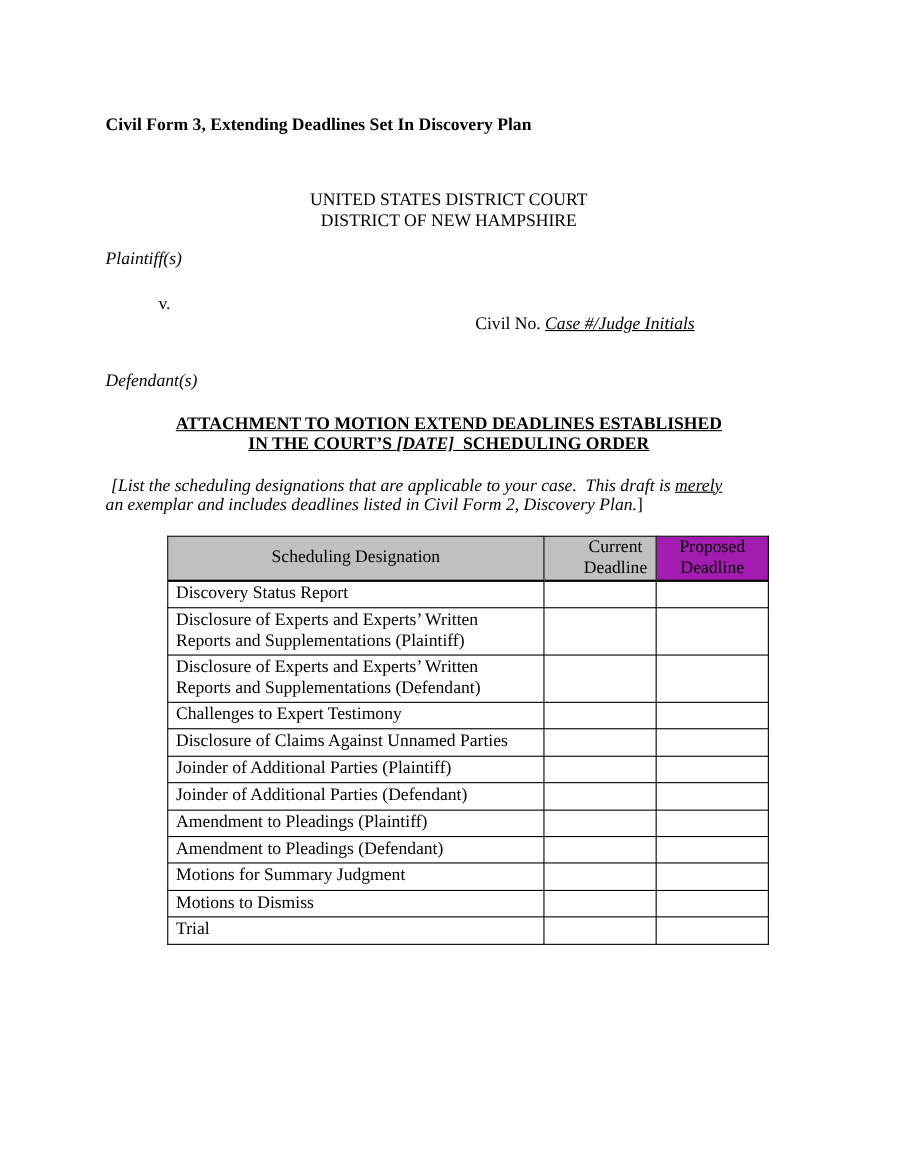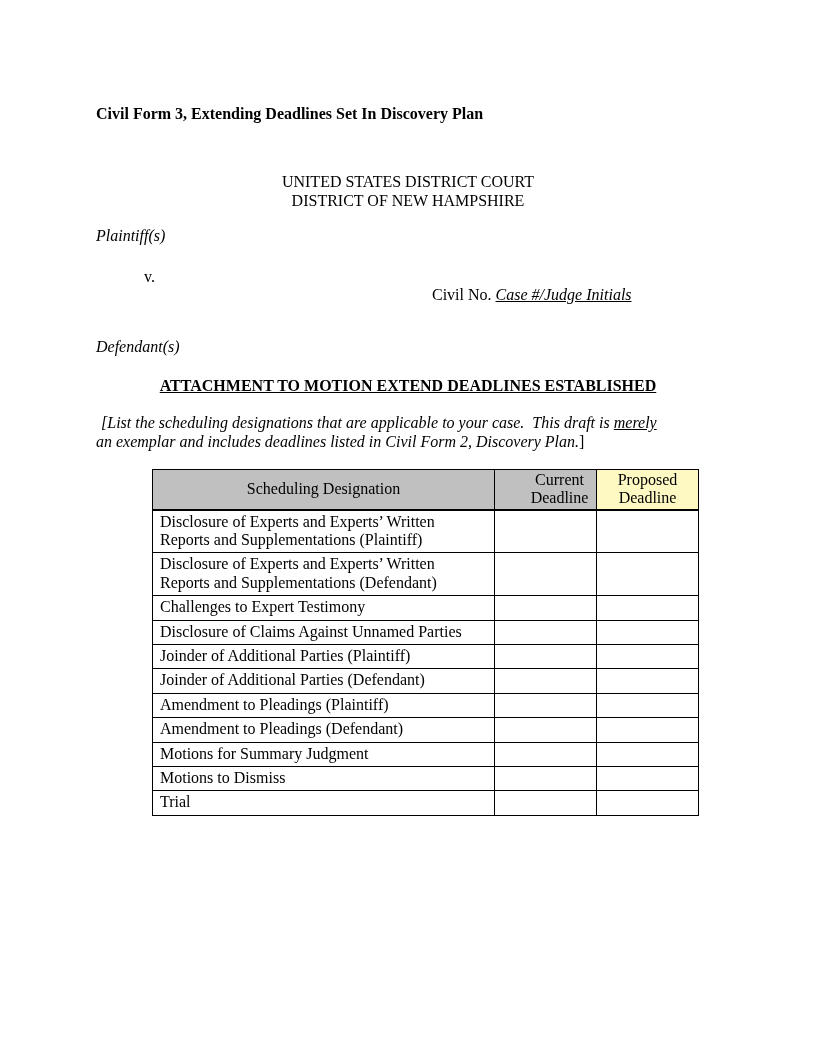--- a/index.html
+++ b/index.html
@@ -56,33 +56,39 @@
   <div class="plaintiff">Plaintiff(s)</div>
 
   <div class="versus">v.</div>
 
   <div class="civil-line"><span>Civil No. </span><span class="i">Case #/Judge Initials</span></div>
 
   <div class="defendant">Defendant(s)</div>
 
   <div class="att-title">
     <div><span class="u">ATTACHMENT TO MOTION EXTEND DEADLINES ESTABLISHED</span></div>
+    <div><span class="u">IN THE COURT’S </span><span class="u i">[DATE]</span><span class="u">&nbsp; SCHEDULING ORDER</span></div>
   </div>
 
   <p class="instruction"><span>[List the scheduling designations that are applicable to your case.&nbsp; This draft is </span><span class="u">merely</span><span> an exemplar and includes deadlines listed in Civil Form 2, Discovery Plan.</span><span class="roman">]</span></p>
 
   <table class="sched">
     <thead>
       <tr>
         <th class="col-desig" style="background: rgb(192, 192, 192);">Scheduling Designation</th>
         <th class="col-dl" style="background: rgb(192, 192, 192); padding-left: 32px;">Current Deadline</th>
-        <th class="col-dl" style="background: #fef9c3;">Proposed Deadline</th>
+        <th class="col-dl" style="background: #a21caf;">Proposed Deadline</th>
       </tr>
     </thead>
     <tbody>
+      <tr>
+        <td class="col-desig">Discovery Status Report</td>
+        <td class="col-dl"></td>
+        <td class="col-dl"></td>
+      </tr>
       <tr>
         <td class="col-desig">Disclosure of Experts and Experts’ Written Reports and Supplementations (Plaintiff)</td>
         <td class="col-dl"></td>
         <td class="col-dl"></td>
       </tr>
       <tr>
         <td class="col-desig">Disclosure of Experts and Experts’ Written Reports and Supplementations (Defendant)</td>
         <td class="col-dl"></td>
         <td class="col-dl"></td>
       </tr>

